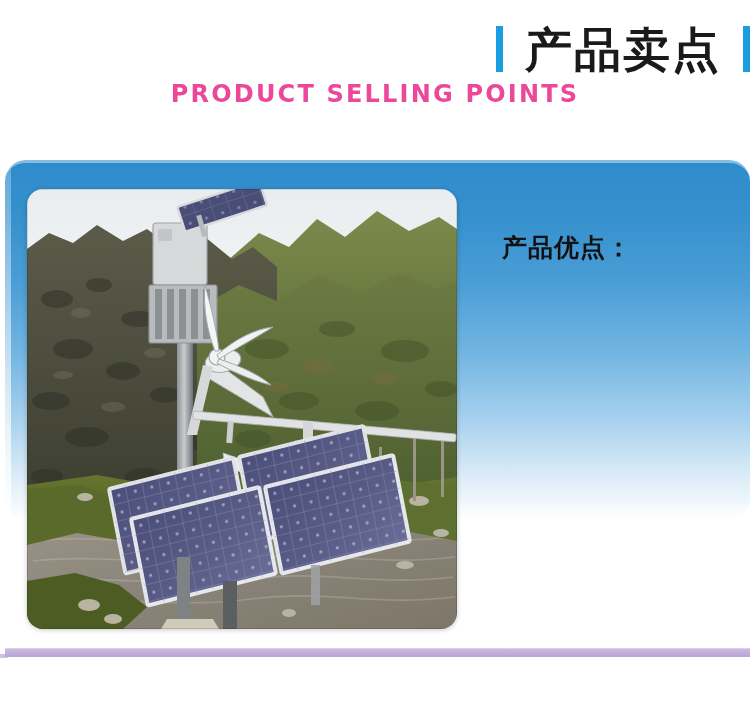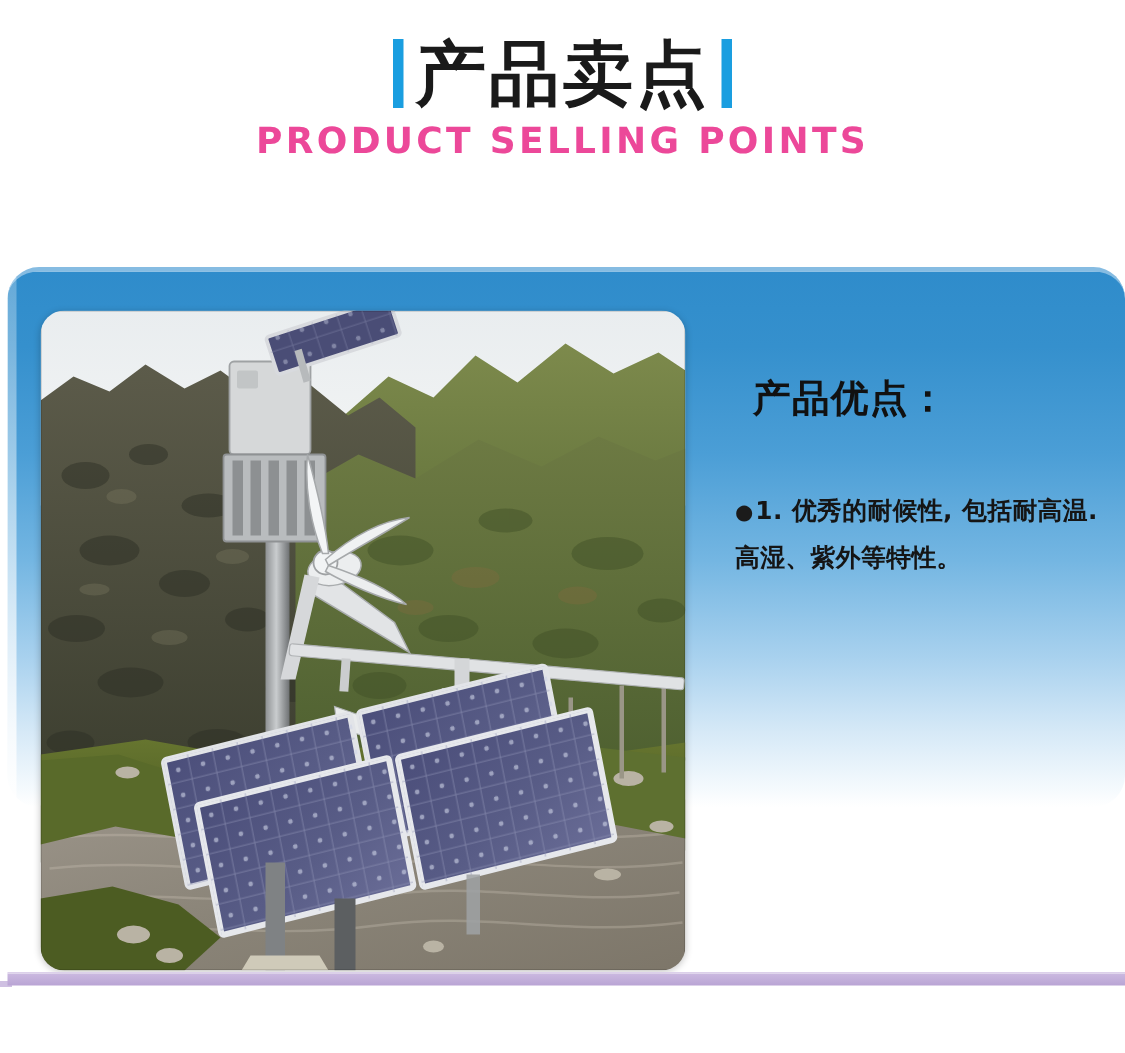--- a/index.html
+++ b/index.html
@@ -18,22 +18,22 @@
   
   .header {
     width: 750px;
     padding-top: 18px;
     text-align: center;
     background: #ffffff;
   }
   .title-row {
     display: flex;
     align-items: center;
-    justify-content: center;
-    gap: 8px;
+    justify-content: flex-end;
+    gap: 22px;
     height: 62px;
   }
   .accent-bar {
     width: 7px;
     height: 46px;
     background: #1a9ee0;
     flex: 0 0 auto;
   }
   .title-zh {
     font-family: "DejaVu Sans", "Liberation Sans", sans-serif;
@@ -50,21 +50,21 @@
     font-weight: 600;
     color: #ec4899;
     letter-spacing: 2.2px;
     white-space: nowrap;
   }
 
   
   .panel {
     position: absolute;
     left: 5px;
-    top: 178px;
+    top: 160px;
     width: 745px;
     height: 360px;
     background: linear-gradient(to bottom,
         #2f8ccb 0%,
         #3590cd 14%,
         #4b9ed6 34%,
         #74b6e2 54%,
         #a8d1ee 72%,
         #d6e9f7 86%,
         #f3f9fd 96%,
@@ -363,23 +363,20 @@
 
       <path d="M140 430 h46 l6 10 h-58 Z" fill="#cfcab9"></path>
 
       <rect x="0" y="0" width="430" height="440" fill="none" stroke="rgba(0,0,0,0.12)" stroke-width="2"></rect>
     </svg>
   </div>
 
   <div class="copy">
     <div class="copy-heading">产品优点：</div>
 
-    <div class="bullet-block">
-      <span class="bullet-dot">●</span><span>1. 优秀的耐候性, 包括耐高温. 高湿、紫外等特性。</span>
-    </div>
 
   </div>
 </div>
 
 <div class="divider-wrap">
   <div class="divider-tail"></div>
   <div class="divider-bar"></div>
 </div>
 
 </body></html>

